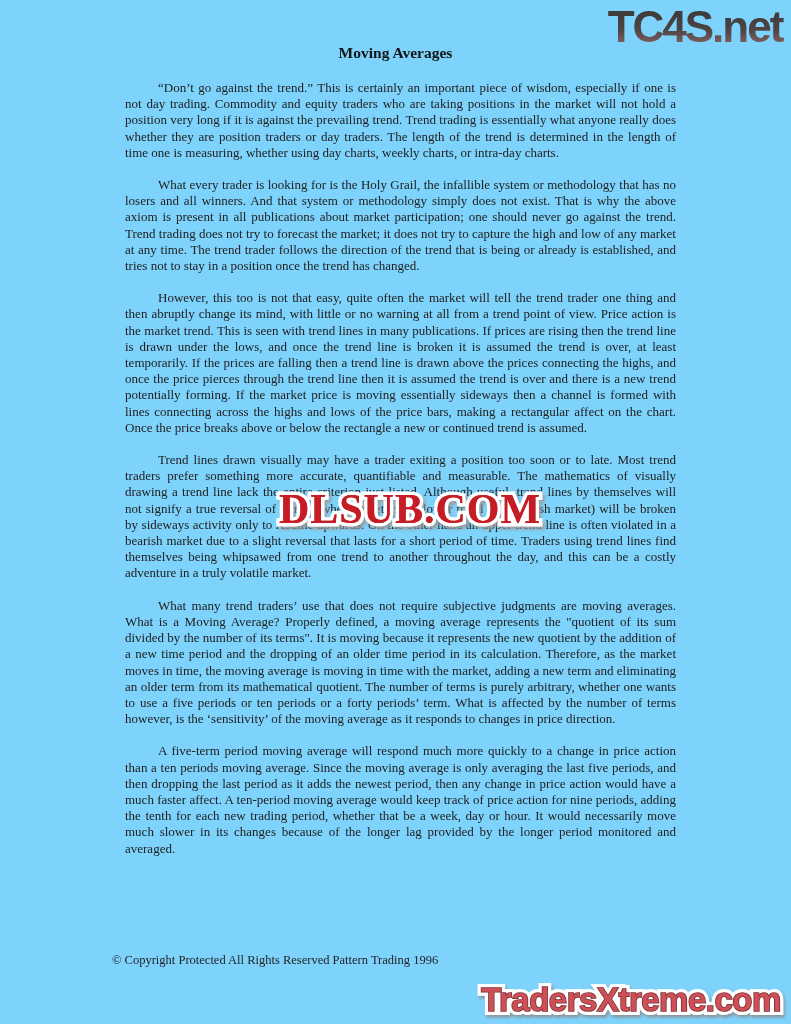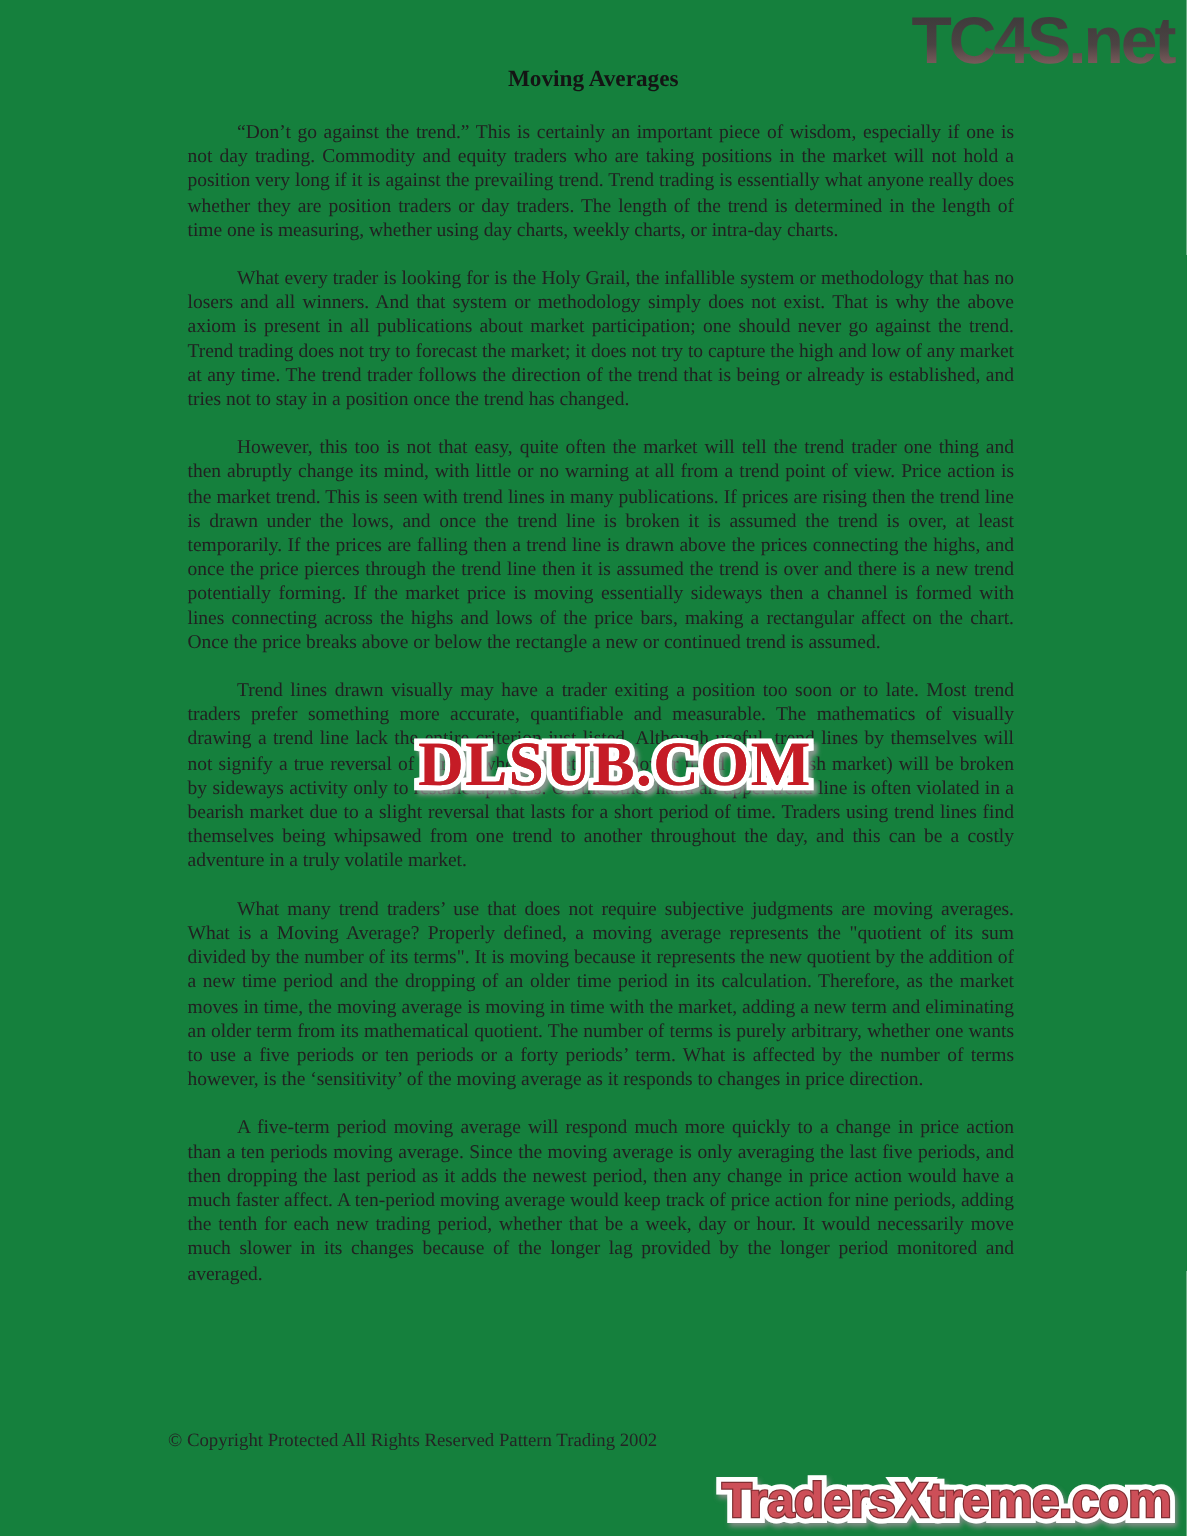--- a/index.html
+++ b/index.html
@@ -8,21 +8,21 @@
     width: 791px;
     height: 1024px;
     background: #ffffff;
     overflow: hidden;
   }
   .page {
     position: absolute;
     inset: 0;
     width: 791px;
     height: 1024px;
-    background: #15803d;
+    background: #7dd3fc;
     font-family: "Liberation Serif", serif;
     color: #1e1e1e;
   }
   .tc4s-logo {
     position: absolute;
     top: 1px;
     right: 2px;
     width: 188px;
     height: 52px;
   }
@@ -111,21 +111,21 @@
           <feDropShadow dx="2.5" dy="3" stdDeviation="1.4" flood-color="#9a9a9a" flood-opacity="0.85"></feDropShadow>
         </filter>
       </defs>
       <g filter="url(#wmshadow)">
         <text x="158" y="41" text-anchor="middle" font-family="'Liberation Serif', serif" font-weight="bold" font-size="42" letter-spacing="1" fill="#c51f25" stroke="#ffffff" stroke-width="7" paint-order="stroke">DLSUB.COM</text>
         <text x="158" y="41" text-anchor="middle" font-family="'Liberation Serif', serif" font-weight="bold" font-size="42" letter-spacing="1" fill="#c51f25">DLSUB.COM</text>
       </g>
     </svg>
   </div>
 
-  <div class="copyright">© Copyright Protected All Rights Reserved Pattern Trading 2002</div>
+  <div class="copyright">© Copyright Protected All Rights Reserved Pattern Trading 1996</div>
 
   <div class="tx-logo">
     <svg width="318" height="46" viewBox="0 0 318 46" xmlns="http://www.w3.org/2000/svg">
       <defs>
         <filter id="txshadow" x="-20%" y="-20%" width="140%" height="140%">
           <feDropShadow dx="1.5" dy="2.5" stdDeviation="1.6" flood-color="#8d8d8d" flood-opacity="0.9"></feDropShadow>
         </filter>
       </defs>
       <g filter="url(#txshadow)">
         <text x="159" y="33" text-anchor="middle" font-family="'Liberation Sans', sans-serif" font-weight="bold" font-size="33" letter-spacing="-0.5" fill="#cd5058" stroke="#ffffff" stroke-width="8" paint-order="stroke">TradersXtreme.com</text>

